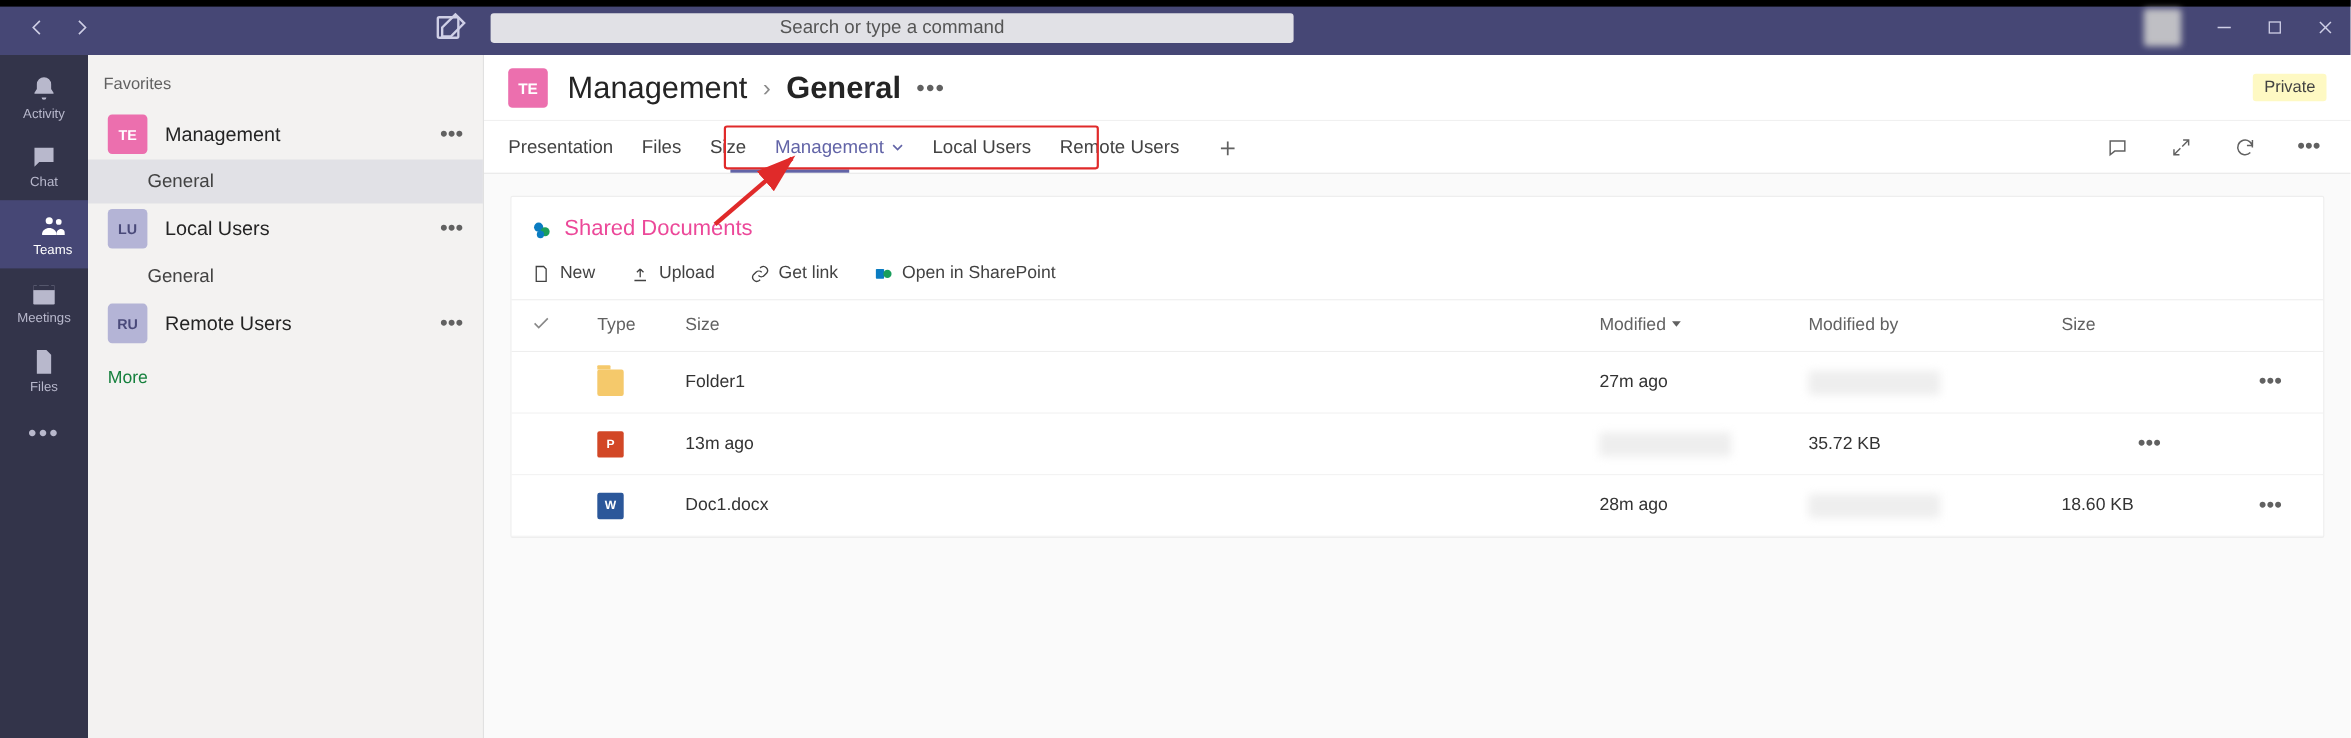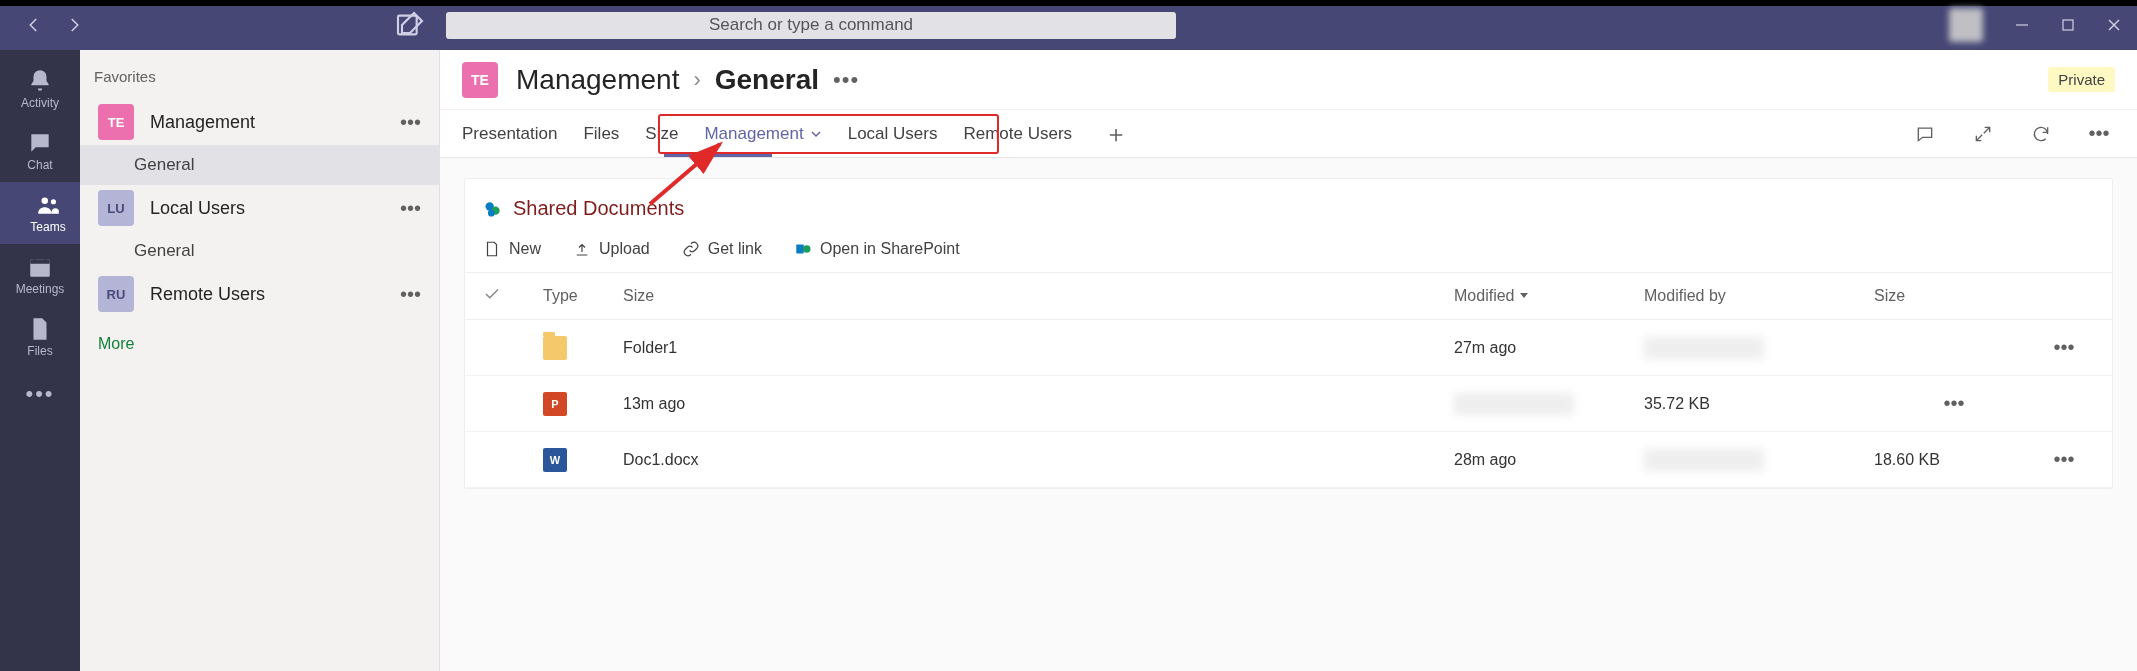--- a/index.html
+++ b/index.html
@@ -59,21 +59,21 @@
   .tab.active { color:#6264a7; font-weight:400;}
   .tab-underline { position:absolute; bottom:0; height:3px; background:#6264a7;}
   .tab-callout { position:absolute; border:2px solid #e02a2a; border-radius:3px; pointer-events:none;}
   .tab-add { font-size:24px; color:#616161; cursor:pointer; margin-left:6px;}
   .tab-spacer { flex:1;}
   .tab-action { color:#616161; cursor:pointer; display:flex; align-items:center; justify-content:center; width:32px; height:32px;}
   .tab-action svg { width:20px; height:20px;}
 
   .doc-area { flex:1; padding:20px 24px; overflow:auto; background:#fafafa;}
   .doc-panel { background:#fff; border:1px solid #eee; border-radius:2px;}
-  .doc-title { display:flex; align-items:center; gap:10px; padding:18px 18px 6px 18px; font-size:20px; color:#7f1d1d;}
+  .doc-title { display:flex; align-items:center; gap:10px; padding:18px 18px 6px 18px; font-size:20px; color:#ec4899;}
   .doc-toolbar { display:flex; align-items:center; gap:32px; padding:14px 18px 14px 18px;}
   .doc-btn { display:flex; align-items:center; gap:8px; font-size:16px; color:#424242; cursor:pointer;}
   .doc-btn svg { width:18px; height:18px; }
   .grid-head, .grid-row { display:grid; grid-template-columns: 60px 80px 1fr 190px 230px 160px 60px; align-items:center; padding:0 18px;}
   .grid-head { height:48px; border-top:1px solid #eee; border-bottom:1px solid #eee; color:#616161; font-size:16px;}
   .grid-head .mod { display:flex; align-items:center; gap:4px;}
   .grid-row { height:56px; border-bottom:1px solid #f2f2f2; color:#333; font-size:16px;}
   .file-icon { width:24px; height:24px;}
   .file-icon.folder { background:#f5c96b; border-radius:2px; position:relative;}
   .file-icon.folder::before { content:""; position:absolute; top:-4px; left:0; width:12px; height:4px; background:#f5c96b; border-radius:1px 1px 0 0;}

